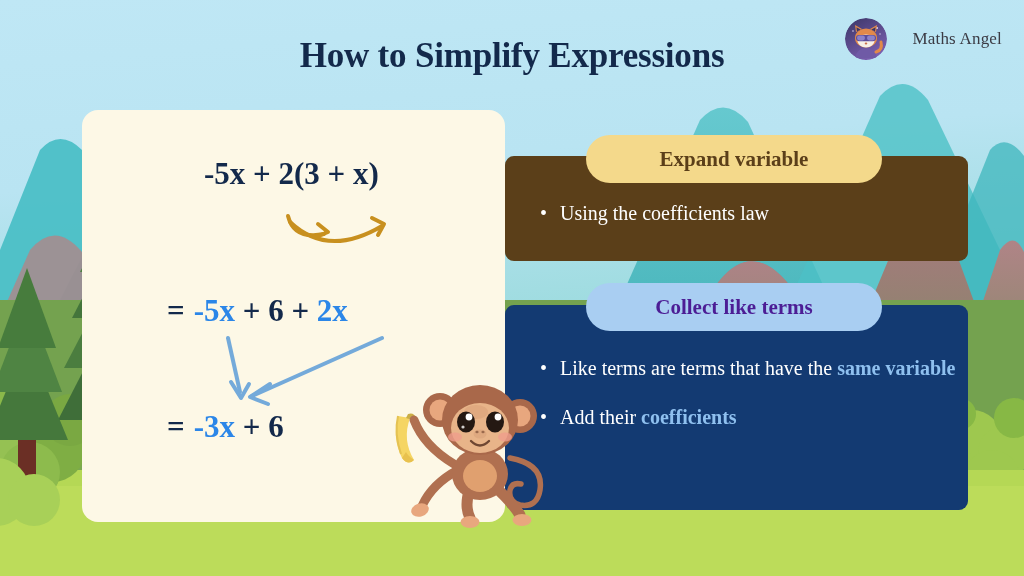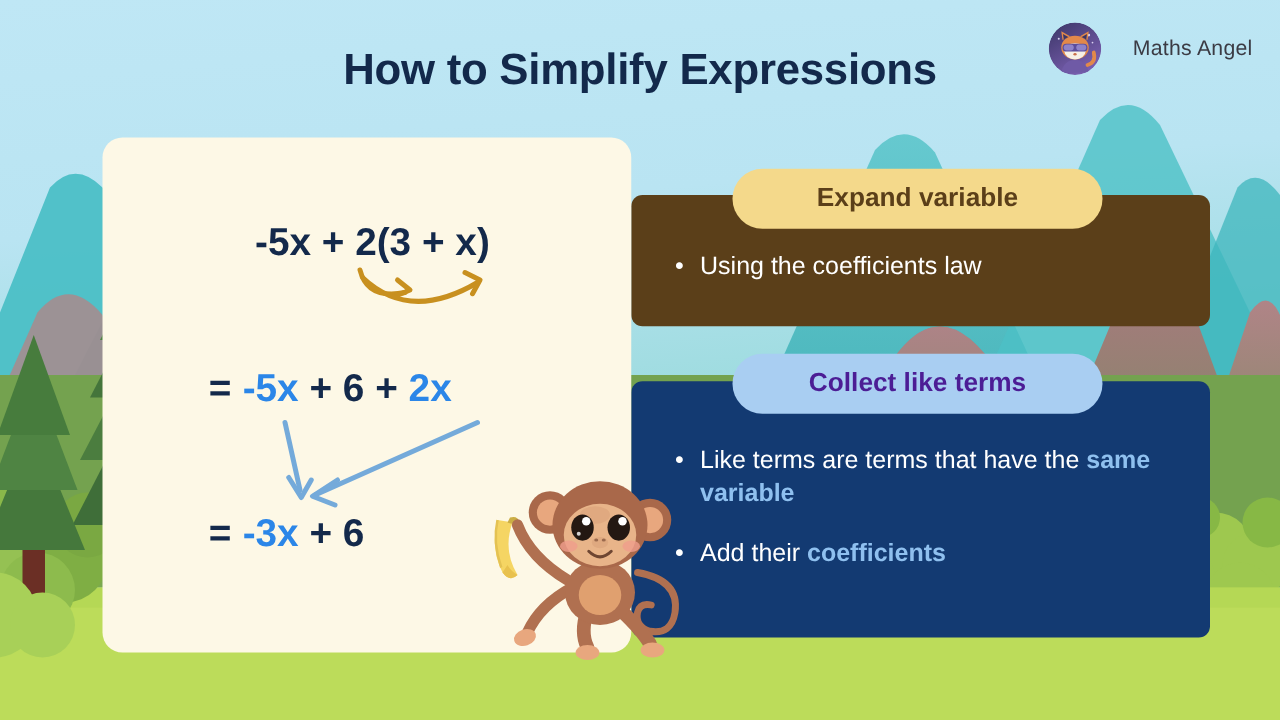--- a/index.html
+++ b/index.html
@@ -2,21 +2,21 @@
 <html><head>
 <meta charset="utf-8">
 <style>
   * { margin:0; padding:0; box-sizing:border-box; }
   html,body { width:1024px; height:576px; overflow:hidden; }
   body {
     font-family:"Liberation Sans", sans-serif;
     position:relative;
     background:#bfe6f2;
   }
-  #stage { position:absolute; inset:0; width:1024px; height:576px; overflow:hidden; }
+  #stage { position:absolute; inset:0; width:1024px; height:576px; overflow:hidden;font-family:Liberation Serif, serif; }
 
   
   .bg-svg { position:absolute; inset:0; width:1024px; height:576px; }
 
   
   .title {
     position:absolute; left:0; top:36px; width:1024px;
     text-align:center;
     font-size:35px; font-weight:bold; letter-spacing:-0.2px;
     color:#13294b;
@@ -54,21 +54,21 @@
   }
   .bullet .dot { flex:0 0 auto; line-height:1.3; font-size:20px; }
   .hl { color:#8fc0ef; font-weight:bold; }
 
   
   .card {
     position:absolute; left:82px; top:110px; width:423px; height:412px;
     background:#fdf8e6; border-radius:16px;
   }
   .eq { position:absolute; color:#13294b; font-weight:bold; white-space:nowrap; }
-  .eq-1 { left:204px; top:176px; font-size:31px; }
+  .eq-1 { left:204px; top:156px; font-size:31px; }
   .eq-2 { left:167px; top:293px; font-size:31px; }
   .eq-3 { left:167px; top:409px; font-size:31px; }
   .blue { color:#2b86e8;text-align:center; }
   .gap { display:inline-block; width:9px; }
 
   .arrows-gold, .arrows-blue { position:absolute; overflow:visible; }
   .arrows-gold { left:280px; top:204px; }
   .arrows-blue { left:200px; top:330px; }
 
   .monkey { position:absolute; left:392px; top:372px; }

